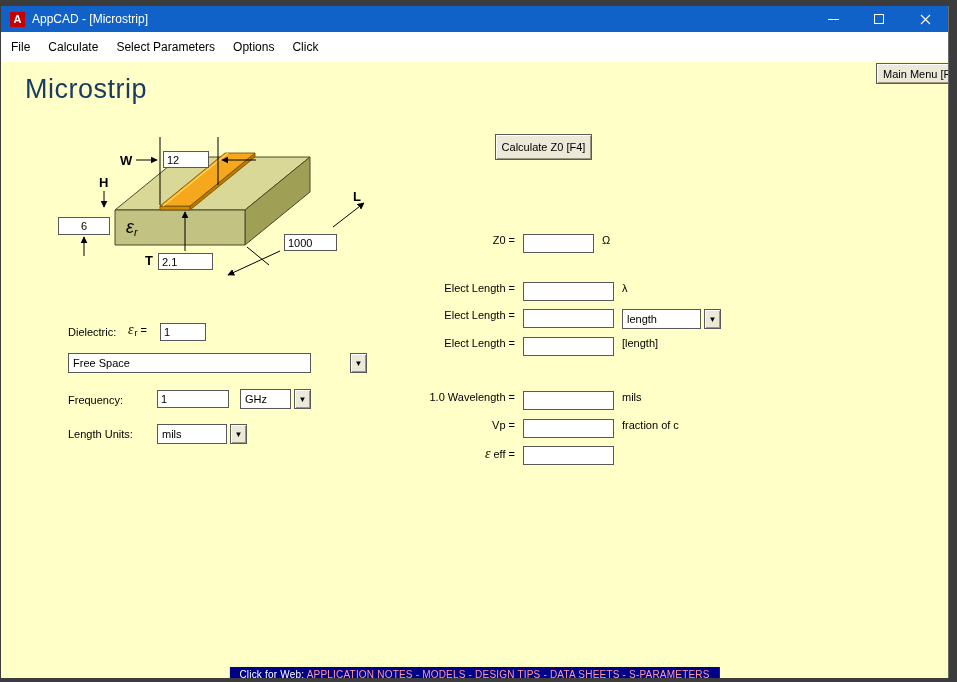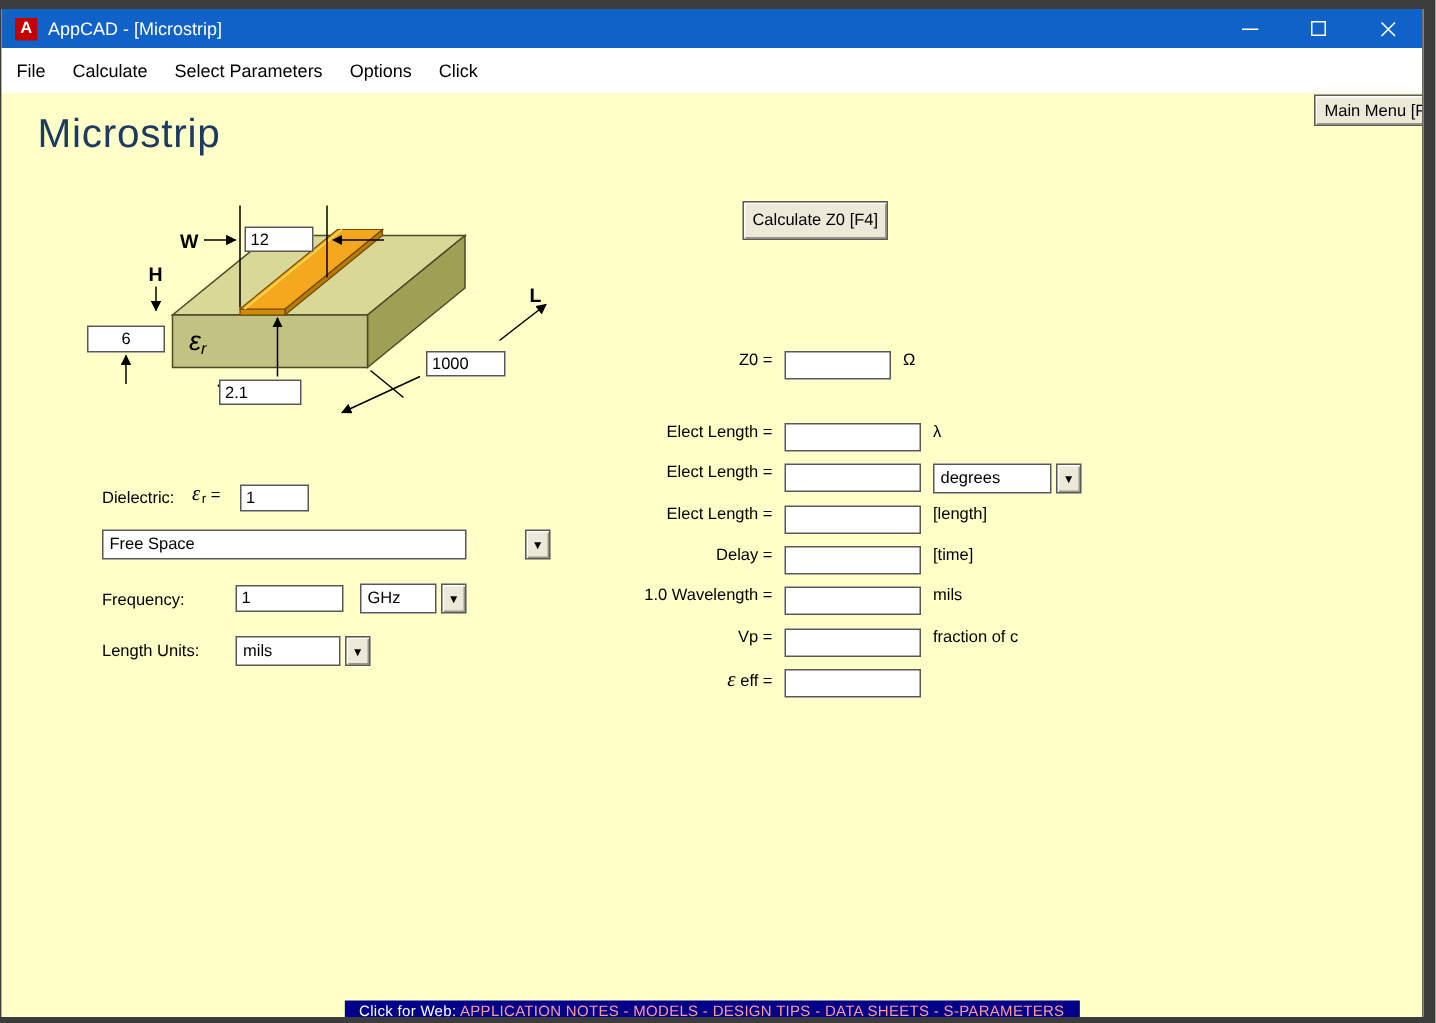--- a/index.html
+++ b/index.html
@@ -131,21 +131,21 @@
       <line x1="137" y1="128" x2="137" y2="89" stroke="#000" stroke-width="1" marker-end="url(#arr)"></line>
 
       <text x="305" y="78" font-size="13" font-weight="bold">L</text>
       <line x1="199" y1="124" x2="221" y2="142" stroke="#000" stroke-width="1"></line>
       <line x1="285" y1="104" x2="316" y2="80" stroke="#000" stroke-width="1" marker-end="url(#arr)"></line>
       <line x1="232" y1="128" x2="180" y2="152" stroke="#000" stroke-width="1" marker-end="url(#arr)"></line>
     </svg>
 
     <input class="fld" style="left: 162px; top: 89px; width: 46px; height: 17px;" value="12">
     <input class="fld center" style="left: 57px; top: 155px; width: 52px;" value="6">
-    <input class="fld" style="left: 145px; top: 191px; width: 55px; height: 17px;" value="2.1">
+    <input class="fld" style="left: 157px; top: 191px; width: 55px; height: 17px;" value="2.1">
     <input class="fld" style="left: 283px; top: 172px; width: 53px; height: 17px;" value="1000">
 
     <span class="flabel" style="left:67px; top:264px;">Dielectric:</span>
     <span class="flabel" style="left:127px; top:260px;"><span class="eps">ε</span><span class="subr">r</span><span>=</span></span>
     <input class="fld" style="left: 159px; top: 261px; width: 46px;" value="1">
 
     <div class="combo" style="left:67px; top:291px;gap:36px;">
       <div class="combo-text" style="width:243px;">Free Space</div>
       <div class="combo-btn">
           <span>▼</span>
@@ -178,38 +178,33 @@
     <div class="rrow" style="top:220px;">
       <span class="rlabel">Elect Length =</span>
       <input class="rinput" value="" style="">
       <span class="runit">λ</span>
     </div>
 
     <div class="rrow" style="top:247px;">
       <span class="rlabel">Elect Length =</span>
       <input class="rinput" value="" style="">
       <div class="rcombo">
-        <div class="combo-text">degrees</div>
+        <div class="combo-text">length</div>
         <div class="combo-btn">
             <span>▼</span>
           </div>
       </div>
     </div>
 
     <div class="rrow" style="top:275px;">
       <span class="rlabel">Elect Length =</span>
       <input class="rinput" value="" style="">
       <span class="runit">[length]</span>
     </div>
 
-    <div class="rrow" style="top:302px;">
-      <span class="rlabel">Delay =</span>
-      <input class="rinput" value="" style="">
-      <span class="runit">[time]</span>
-    </div>
 
     <div class="rrow" style="top:329px;">
       <span class="rlabel">1.0 Wavelength =</span>
       <input class="rinput" value="" style="">
       <span class="runit">mils</span>
     </div>
 
     <div class="rrow" style="top:384px;">
       <span class="rlabel"><span class="eps">ε</span><span> eff =</span></span>
       <input class="rinput" value="" style="">

